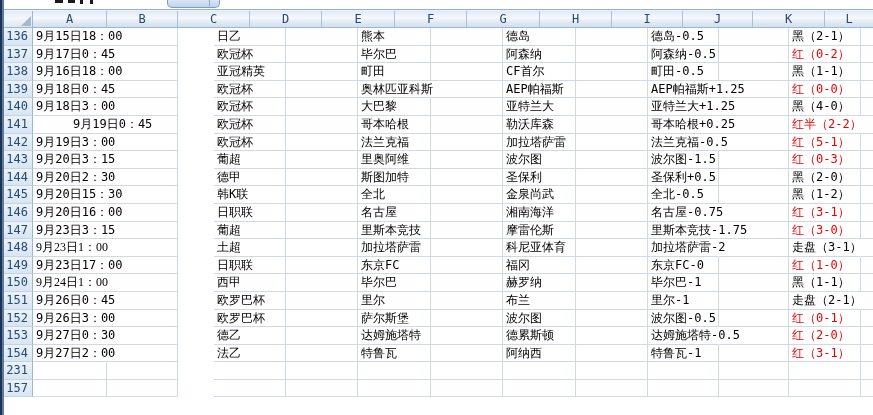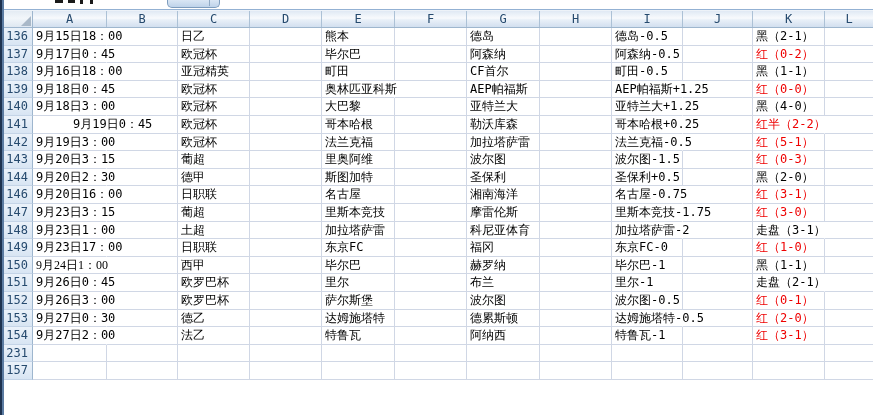--- a/index.html
+++ b/index.html
@@ -31,21 +31,21 @@
        background:linear-gradient(180deg,#E4EBF3 0%,#F2F6FA 45%,#DEE7F1 100%);}
   .corner .tri{position:absolute;right:1px;bottom:1px;width:0;height:0;
        border-left:10px solid transparent;border-bottom:10px solid #A9B8C8;}
   .row{display:flex;height:17.6px;box-sizing:border-box;}
   .rh{box-sizing:border-box;width:29px;flex:none;background:linear-gradient(180deg,#EBF2FA,#D8E5F3);
        border-right:1px solid #9EB6CE;border-bottom:1px solid #C4D4E7;
        color:#264A6E;font-size:12px;line-height:17px;text-align:right;padding-right:4px;}
   .cell{box-sizing:border-box;flex:none;border-right:1px solid #D0D7E5;border-bottom:1px solid #D0D7E5;
        font-size:12px;line-height:17px;color:#000;padding-left:3px;white-space:nowrap;}
   .ovf{overflow:visible;position:relative;z-index:1;}
-  .col-a{width:74px;} .col-b{width:71px;} .col-c{width:72px;} .col-d{width:72px;}
+  .col-a{width:74px;} .col-b{width:71px;} .col-c{width:72px;margin-left:36px;} .col-d{width:72px;}
   .col-e{width:73px;} .col-f{width:72px;} .col-g{width:73px;} .col-h{width:72px;}
   .col-i{width:71px;} .col-j{width:70px;} .col-k{width:72px;} .col-l{width:48px;border-right:none;}
   .h-a{width:74px;} .h-b{width:71px;} .h-c{width:72px;} .h-d{width:72px;}
   .h-e{width:73px;} .h-f{width:72px;} .h-g{width:73px;} .h-h{width:72px;}
   .h-i{width:71px;} .h-j{width:70px;} .h-k{width:72px;} .h-l{width:48px;border-right:none;}
   .red{color:#EE0000;}
 </style>
 </head>
 <body>
 
@@ -217,20 +217,35 @@
         <div class="cell col-e ovf">斯图加特</div>
         <div class="cell col-f"></div>
         <div class="cell col-g ovf">圣保利</div>
         <div class="cell col-h"></div>
         <div class="cell col-i ovf">圣保利+0.5</div>
         <div class="cell col-j"></div>
         <div class="cell col-k ovf">黑（2-0）</div>
         <div class="cell col-l"></div>
       </div>
 
+      <div class="row">
+        <div class="rh">145</div>
+        <div class="cell col-a ovf" style="border-right-color: transparent;">9月20日15：30</div>
+        <div class="cell col-b"></div>
+        <div class="cell col-c">韩K联</div>
+        <div class="cell col-d"></div>
+        <div class="cell col-e ovf">全北</div>
+        <div class="cell col-f"></div>
+        <div class="cell col-g ovf">金泉尚武</div>
+        <div class="cell col-h"></div>
+        <div class="cell col-i ovf">全北-0.5</div>
+        <div class="cell col-j"></div>
+        <div class="cell col-k ovf">黑（1-2）</div>
+        <div class="cell col-l"></div>
+      </div>
 
       <div class="row">
         <div class="rh">146</div>
         <div class="cell col-a ovf" style="border-right-color: transparent;">9月20日16：00</div>
         <div class="cell col-b"></div>
         <div class="cell col-c">日职联</div>
         <div class="cell col-d"></div>
         <div class="cell col-e ovf">名古屋</div>
         <div class="cell col-f"></div>
         <div class="cell col-g ovf">湘南海洋</div>
@@ -252,21 +267,21 @@
         <div class="cell col-g ovf">摩雷伦斯</div>
         <div class="cell col-h"></div>
         <div class="cell col-i ovf" style="border-right-color: transparent;">里斯本竞技-1.75</div>
         <div class="cell col-j"></div>
         <div class="cell col-k ovf red">红（3-0）</div>
         <div class="cell col-l"></div>
       </div>
 
       <div class="row">
         <div class="rh">148</div>
-        <div class="cell col-a ovf" style="border-right-color: transparent;">9月23日1：00</div>
+        <div class="cell col-a ovf" style="border-right-color: transparent; font-family: Liberation Serif, serif;">9月23日1：00</div>
         <div class="cell col-b"></div>
         <div class="cell col-c">土超</div>
         <div class="cell col-d"></div>
         <div class="cell col-e ovf">加拉塔萨雷</div>
         <div class="cell col-f"></div>
         <div class="cell col-g ovf">科尼亚体育</div>
         <div class="cell col-h"></div>
         <div class="cell col-i ovf" style="border-right-color: transparent;">加拉塔萨雷-2</div>
         <div class="cell col-j"></div>
         <div class="cell col-k ovf" style="border-right-color: transparent;">走盘（3-1）</div>

